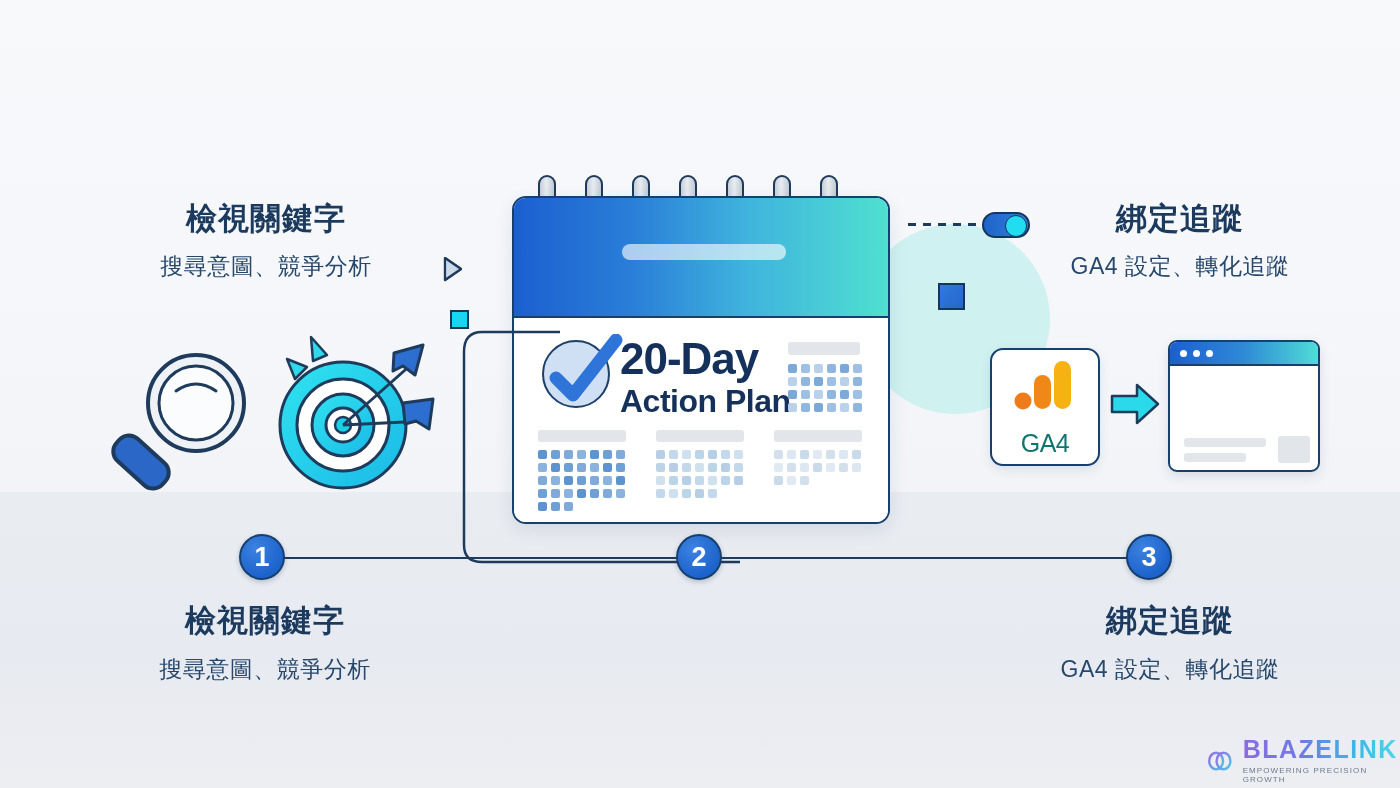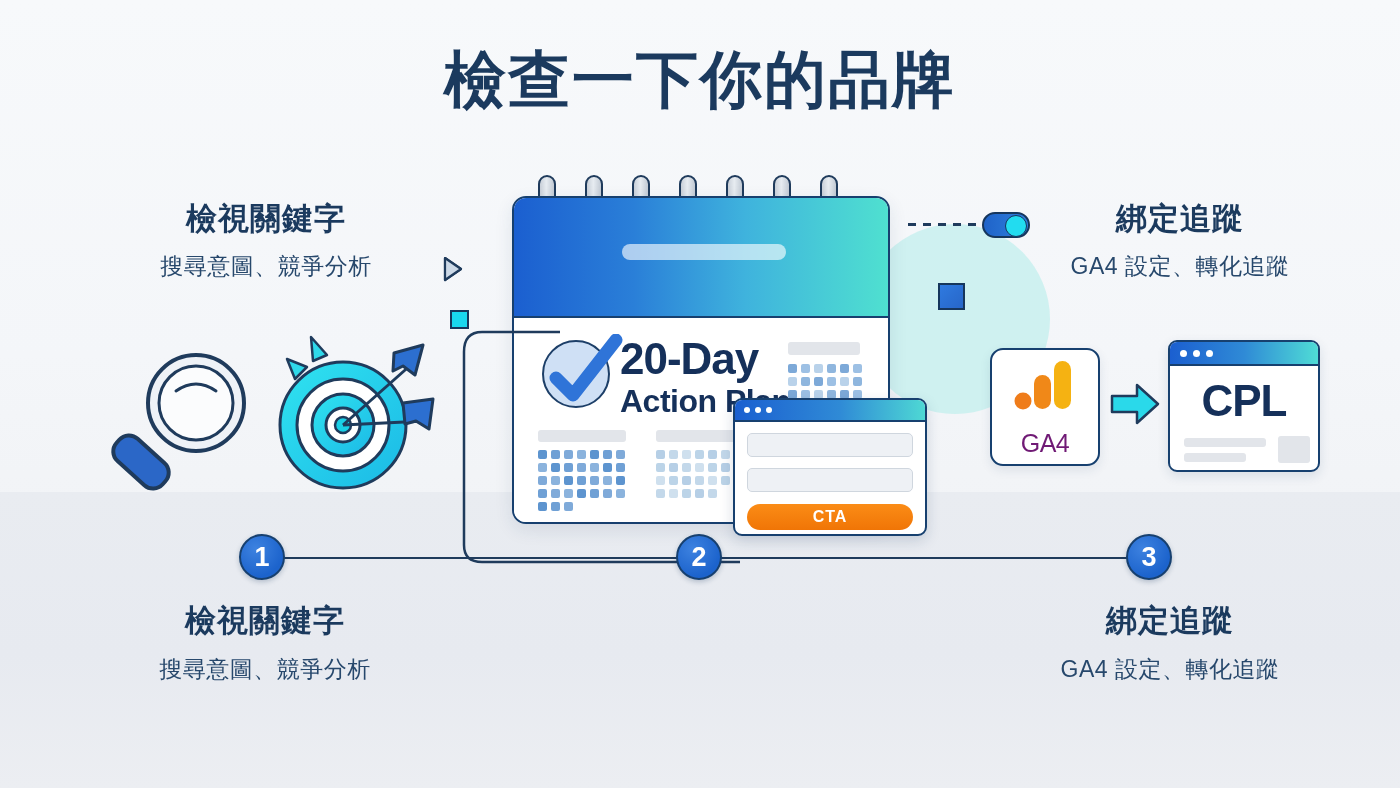--- a/index.html
+++ b/index.html
@@ -120,21 +120,21 @@
   .lp-cta { margin:12px 12px 0; height:26px; border-radius:13px;
             background:linear-gradient(180deg,#fb8c16,#f07506); color:#fff;
             font-size:16px; font-weight:700; display:flex; align-items:center;
             justify-content:center; letter-spacing:1px; }
 
   
   .ga4 { position:absolute; left:990px; top:348px; width:110px; height:118px;
          border:2px solid #17406f; border-radius:13px; background:#fff;
          display:flex; flex-direction:column; align-items:center; justify-content:center;
          box-shadow:0 4px 11px rgba(25,55,95,.10); }
-  .ga4 .lbl { font-size:25px; color:#701a75; margin-top:14px; letter-spacing:-.5px; }
+  .ga4 .lbl { font-size:25px; color:#0f766e; margin-top:14px; letter-spacing:-.5px; }
 
   
   .arrow { position:absolute; left:1110px; top:382px; width:50px; height:44px; }
 
   
   .cpl { position:absolute; left:1168px; top:340px; width:152px; height:132px;
          border:2px solid #17406f; border-radius:9px; background:#fff; overflow:hidden;
          box-shadow:0 4px 12px rgba(25,55,95,.12); }
   .cpl-head { height:24px; background:linear-gradient(90deg,#1b5fd0,#2f8ad6 50%,#4fdcd6);
               border-bottom:2px solid #17406f; display:flex; align-items:center; gap:6px;
@@ -150,21 +150,20 @@
      -webkit-background-clip:text; background-clip:text; color:transparent; line-height:1; }
   .brand .tag { font-size:8px; color:#6b7a8d; letter-spacing:1.1px; margin-top:4px; }
 </style>
 </head>
 <body>
 
 <div id="stage">
 
   <div class="floor"></div>
 
-  <div class="title">檢查一下你的品牌</div>
 
   <div class="side-label" id="label-left">
     <div class="h">檢視關鍵字</div>
     <div class="s">搜尋意圖、競爭分析</div>
   </div>
 
   <div class="side-label" id="label-right">
     <div class="h">綁定追蹤</div>
     <div class="s">GA4 設定、轉化追蹤</div>
   </div>
@@ -347,30 +346,20 @@
           <i style="background: rgb(225, 233, 242);"></i>
           <i style="background: rgb(211, 224, 236);"></i>
           <i style="background: rgb(221, 231, 241);"></i>
           <i style="background: rgb(201, 218, 234);"></i>
           <i style="background: rgb(225, 233, 242);"></i>
           <i style="background: rgb(211, 224, 236);"></i>
         </div>
     </div>
   </div>
 
-  <div class="lp">
-    <div class="lp-head">
-      <span></span>
-      <span></span>
-      <span></span>
-    </div>
-    <div class="lp-field"></div>
-    <div class="lp-field"></div>
-    <div class="lp-cta">CTA</div>
-  </div>
 
   <svg class="connector" viewBox="0 0 300 260">
     <path d="M120 2 L42 2 Q24 2 24 22 L24 215 Q24 232 42 232 L300 232" fill="none" stroke="#1f3b5c" stroke-width="2.5"></path>
   </svg>
 
   <div class="tl-line"></div>
   <div class="node" id="node1">1</div>
   <div class="node" id="node2">2</div>
   <div class="node" id="node3">3</div>
 
@@ -395,20 +384,35 @@
   <svg class="arrow" viewBox="0 0 50 44">
     <path d="M2 14 L27 14 L27 3 L48 22 L27 41 L27 30 L2 30 Z" fill="#2ad9ea" stroke="#1f3b5c" stroke-width="2.5" stroke-linejoin="round"></path>
   </svg>
 
   <div class="cpl">
     <div class="cpl-head">
       <span></span>
       <span></span>
       <span></span>
     </div>
-    <div class="cpl-txt">CPL</div>
     <div class="ph" style="left:14px;top:96px;width:82px;height:9px;"></div>
     <div class="ph" style="left:14px;top:111px;width:62px;height:9px;"></div>
     <div class="ph" style="left:108px;top:94px;width:32px;height:27px;"></div>
   </div>
 
+  <div class="brand">
+    <svg width="30" height="30" viewBox="0 0 30 30">
+      <defs>
+        <linearGradient id="bg1" x1="0" y1="0" x2="1" y2="1">
+          <stop offset="0%" stop-color="#9a6ae2"></stop>
+            <stop offset="100%" stop-color="#4ac9e8"></stop>
+        </linearGradient>
+      </defs>
+      <ellipse cx="11" cy="15" rx="7.5" ry="9" fill="none" stroke="url(#bg1)" stroke-width="2.6"></ellipse>
+      <ellipse cx="19" cy="15" rx="7.5" ry="9" fill="none" stroke="url(#bg1)" stroke-width="2.6"></ellipse>
+    </svg>
+    <div>
+      <div class="wm">BLAZELINK</div>
+      <div class="tag">EMPOWERING PRECISION GROWTH</div>
+    </div>
+  </div>
 
 </div>
 
 </body></html>

